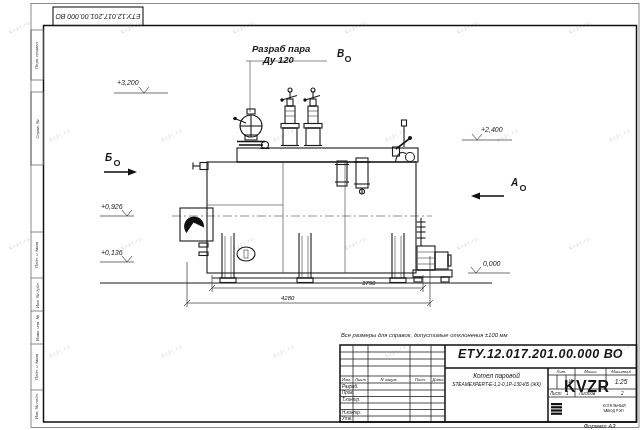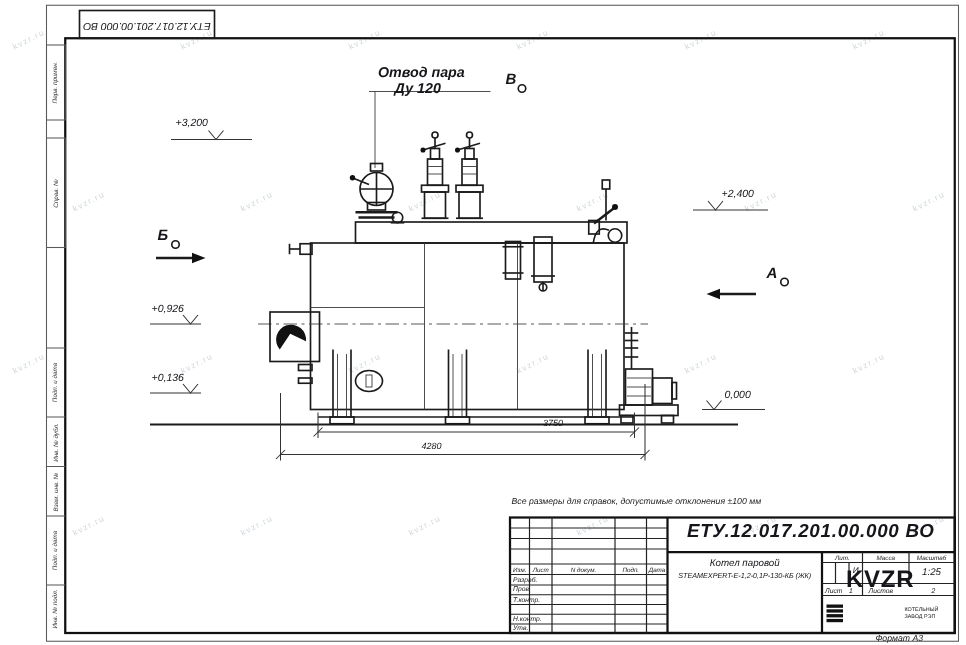--- a/index.html
+++ b/index.html
@@ -273,21 +273,21 @@
   <div class="t tc" style="left:53px;top:7px;width:90px;height:18px;line-height:18px;font-size:7px;transform:rotate(180deg);">ЕТУ.12.017.201.00.000  ВО</div>
 
   <div class="vert" style="left:12.25px;top:49px;width:50px;height:12px;line-height:12px;font-size:4.2px;">Перв. примен.</div>
   <div class="vert" style="left:0.75px;top:122.5px;width:73px;height:12px;line-height:12px;font-size:4.2px;">Справ. №</div>
   <div class="vert" style="left:14.25px;top:249px;width:46px;height:12px;line-height:12px;font-size:4.2px;">Подп. и дата</div>
   <div class="vert" style="left:20.75px;top:288.5px;width:33px;height:12px;line-height:12px;font-size:4.2px;">Инв. № дубл.</div>
   <div class="vert" style="left:20.75px;top:321.5px;width:33px;height:12px;line-height:12px;font-size:4.2px;">Взам. инв. №</div>
   <div class="vert" style="left:14.25px;top:361px;width:46px;height:12px;line-height:12px;font-size:4.2px;">Подп. и дата</div>
   <div class="vert" style="left:21.25px;top:400px;width:32px;height:12px;line-height:12px;font-size:4.2px;">Инв. № подл.</div>
 
-  <div class="t" style="left:252px;top:43px;font-size:9.5px;font-weight:600;">Отвод пара</div>
+  <div class="t" style="left:252px;top:43px;font-size:9.5px;font-weight:600;">Разраб пара</div>
   <div class="t" style="left:263px;top:54px;font-size:9.5px;font-weight:600;">Ду 120</div>
 
   <div class="t" style="left:105px;top:152px;font-size:10px;font-weight:700;">Б</div>
   <div class="t" style="left:337px;top:48px;font-size:10px;font-weight:700;">В</div>
   <div class="t" style="left:511px;top:177px;font-size:10px;font-weight:700;">А</div>
 
   <div class="t" style="left:117px;top:79px;font-size:7px;">+3,200</div>
   <div class="t" style="left:481px;top:126px;font-size:7px;">+2,400</div>
   <div class="t" style="left:101px;top:202.5px;font-size:7px;">+0,926</div>
   <div class="t" style="left:101px;top:248.5px;font-size:7px;">+0,136</div>

